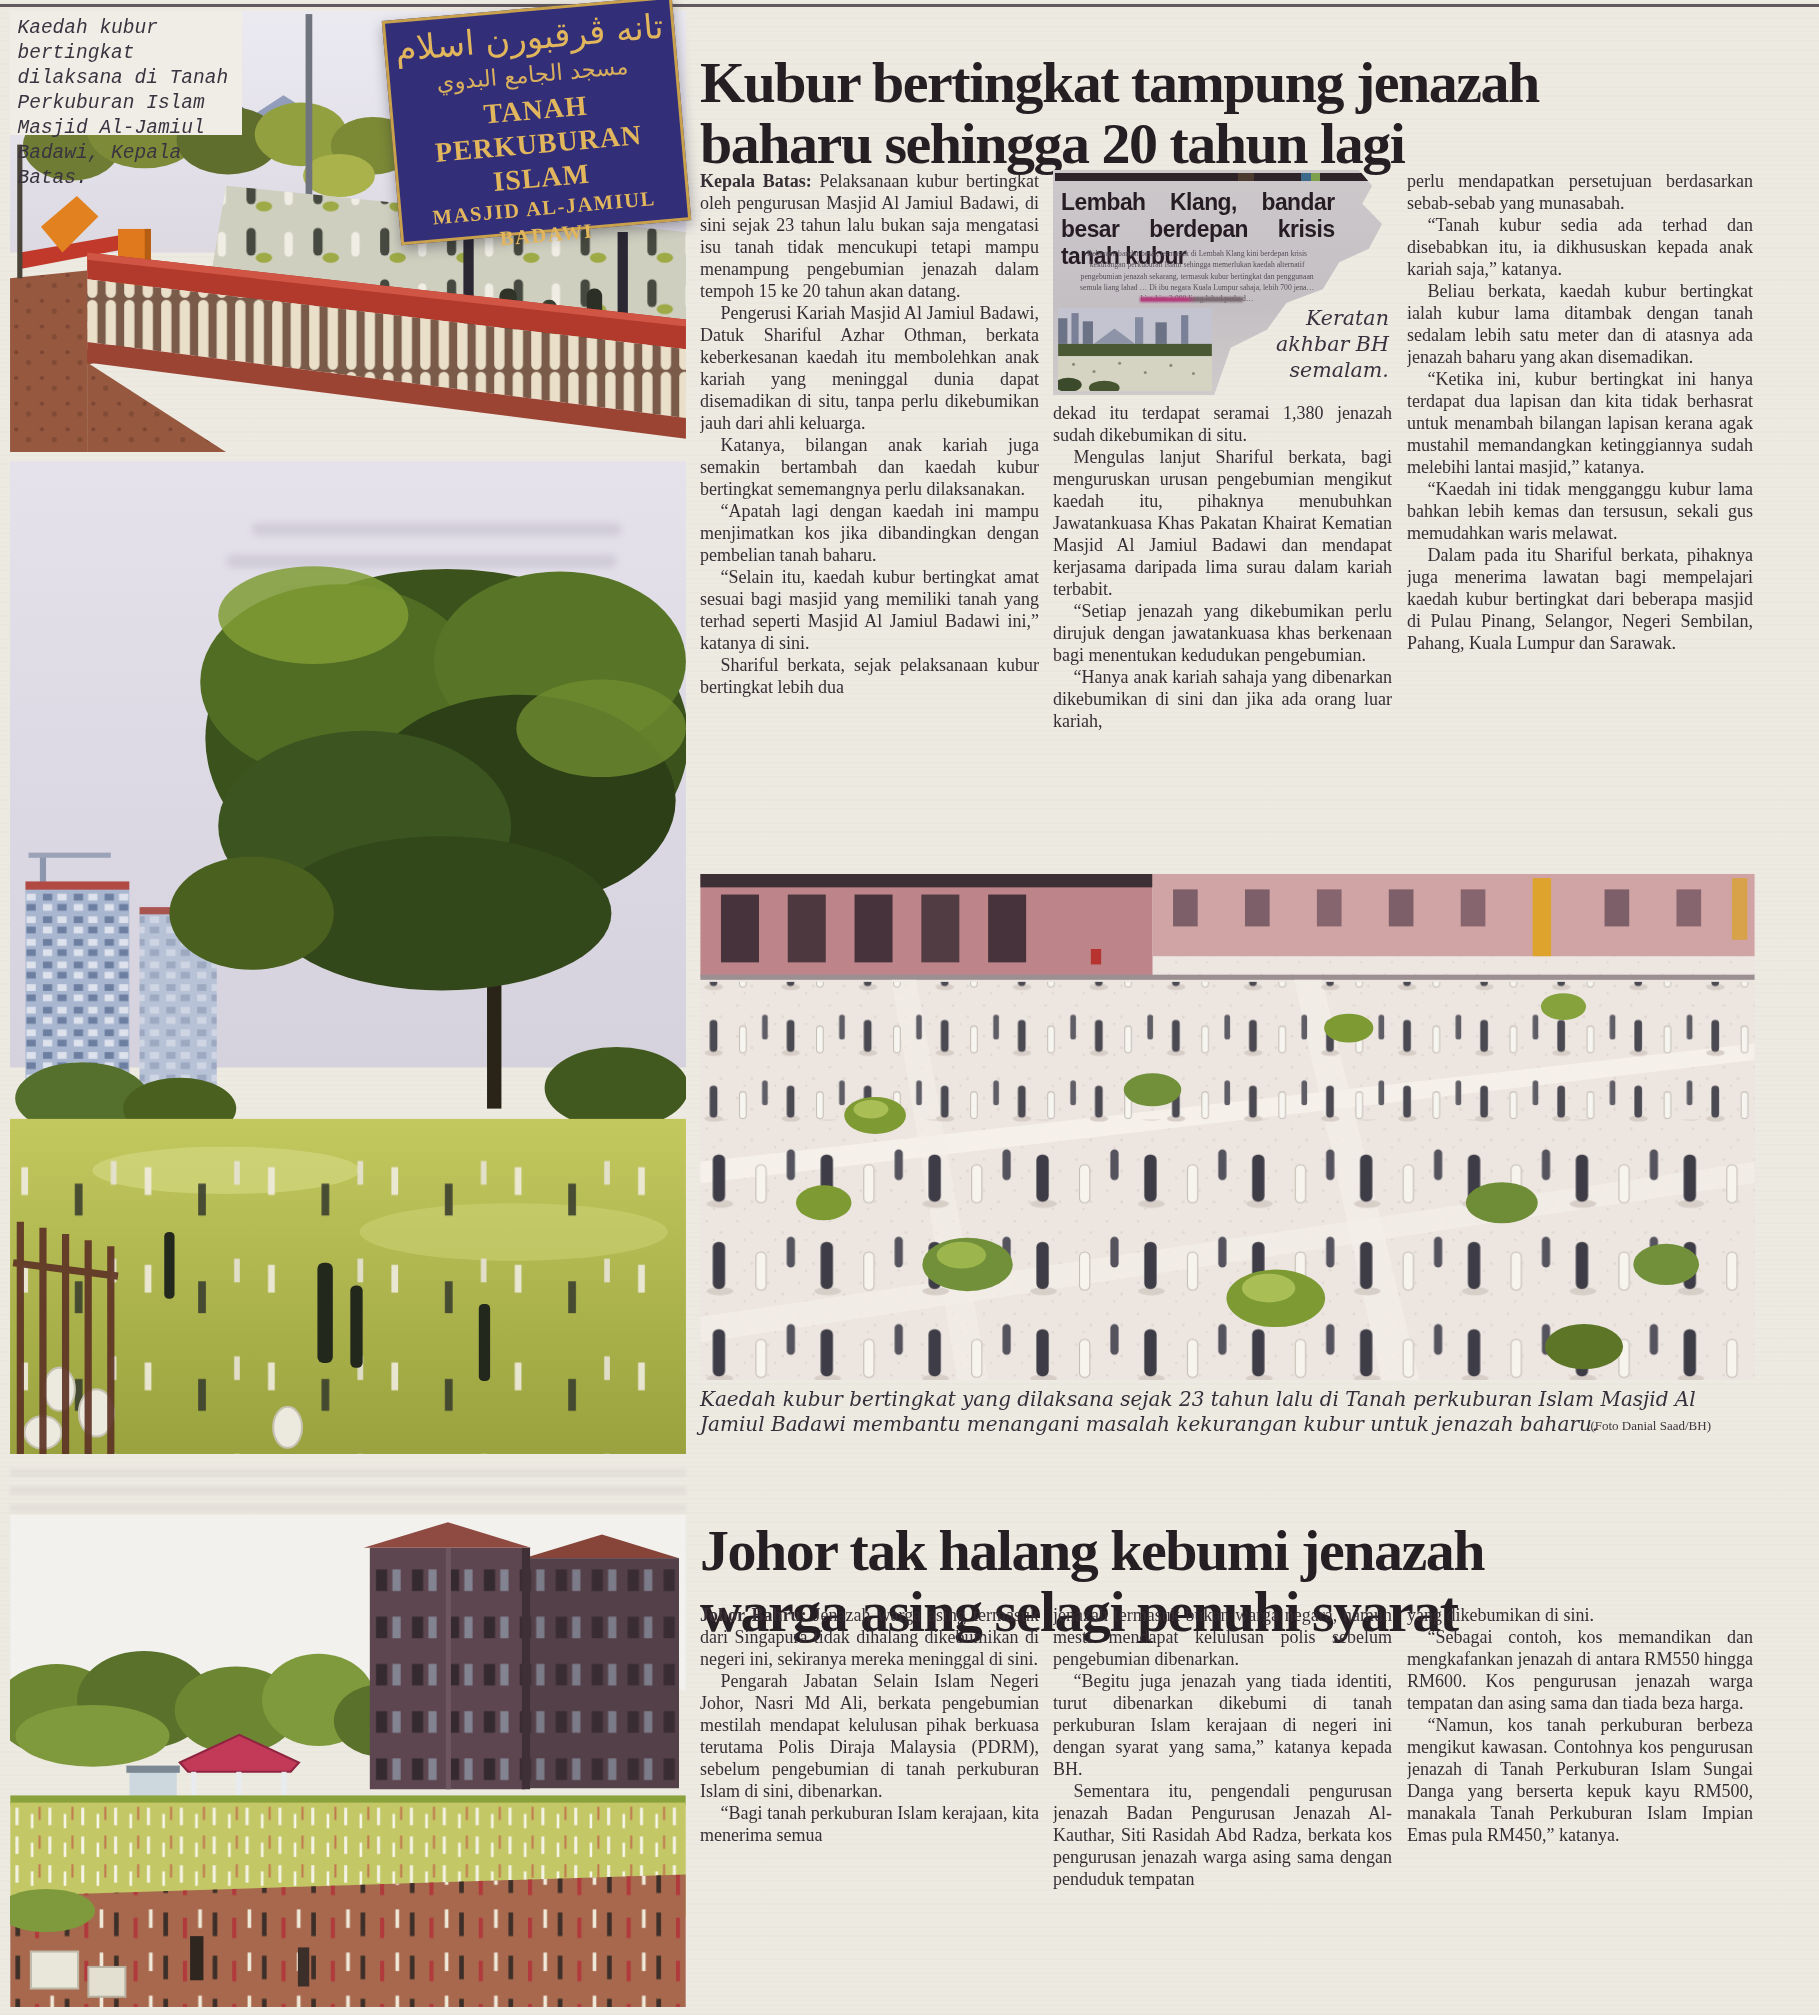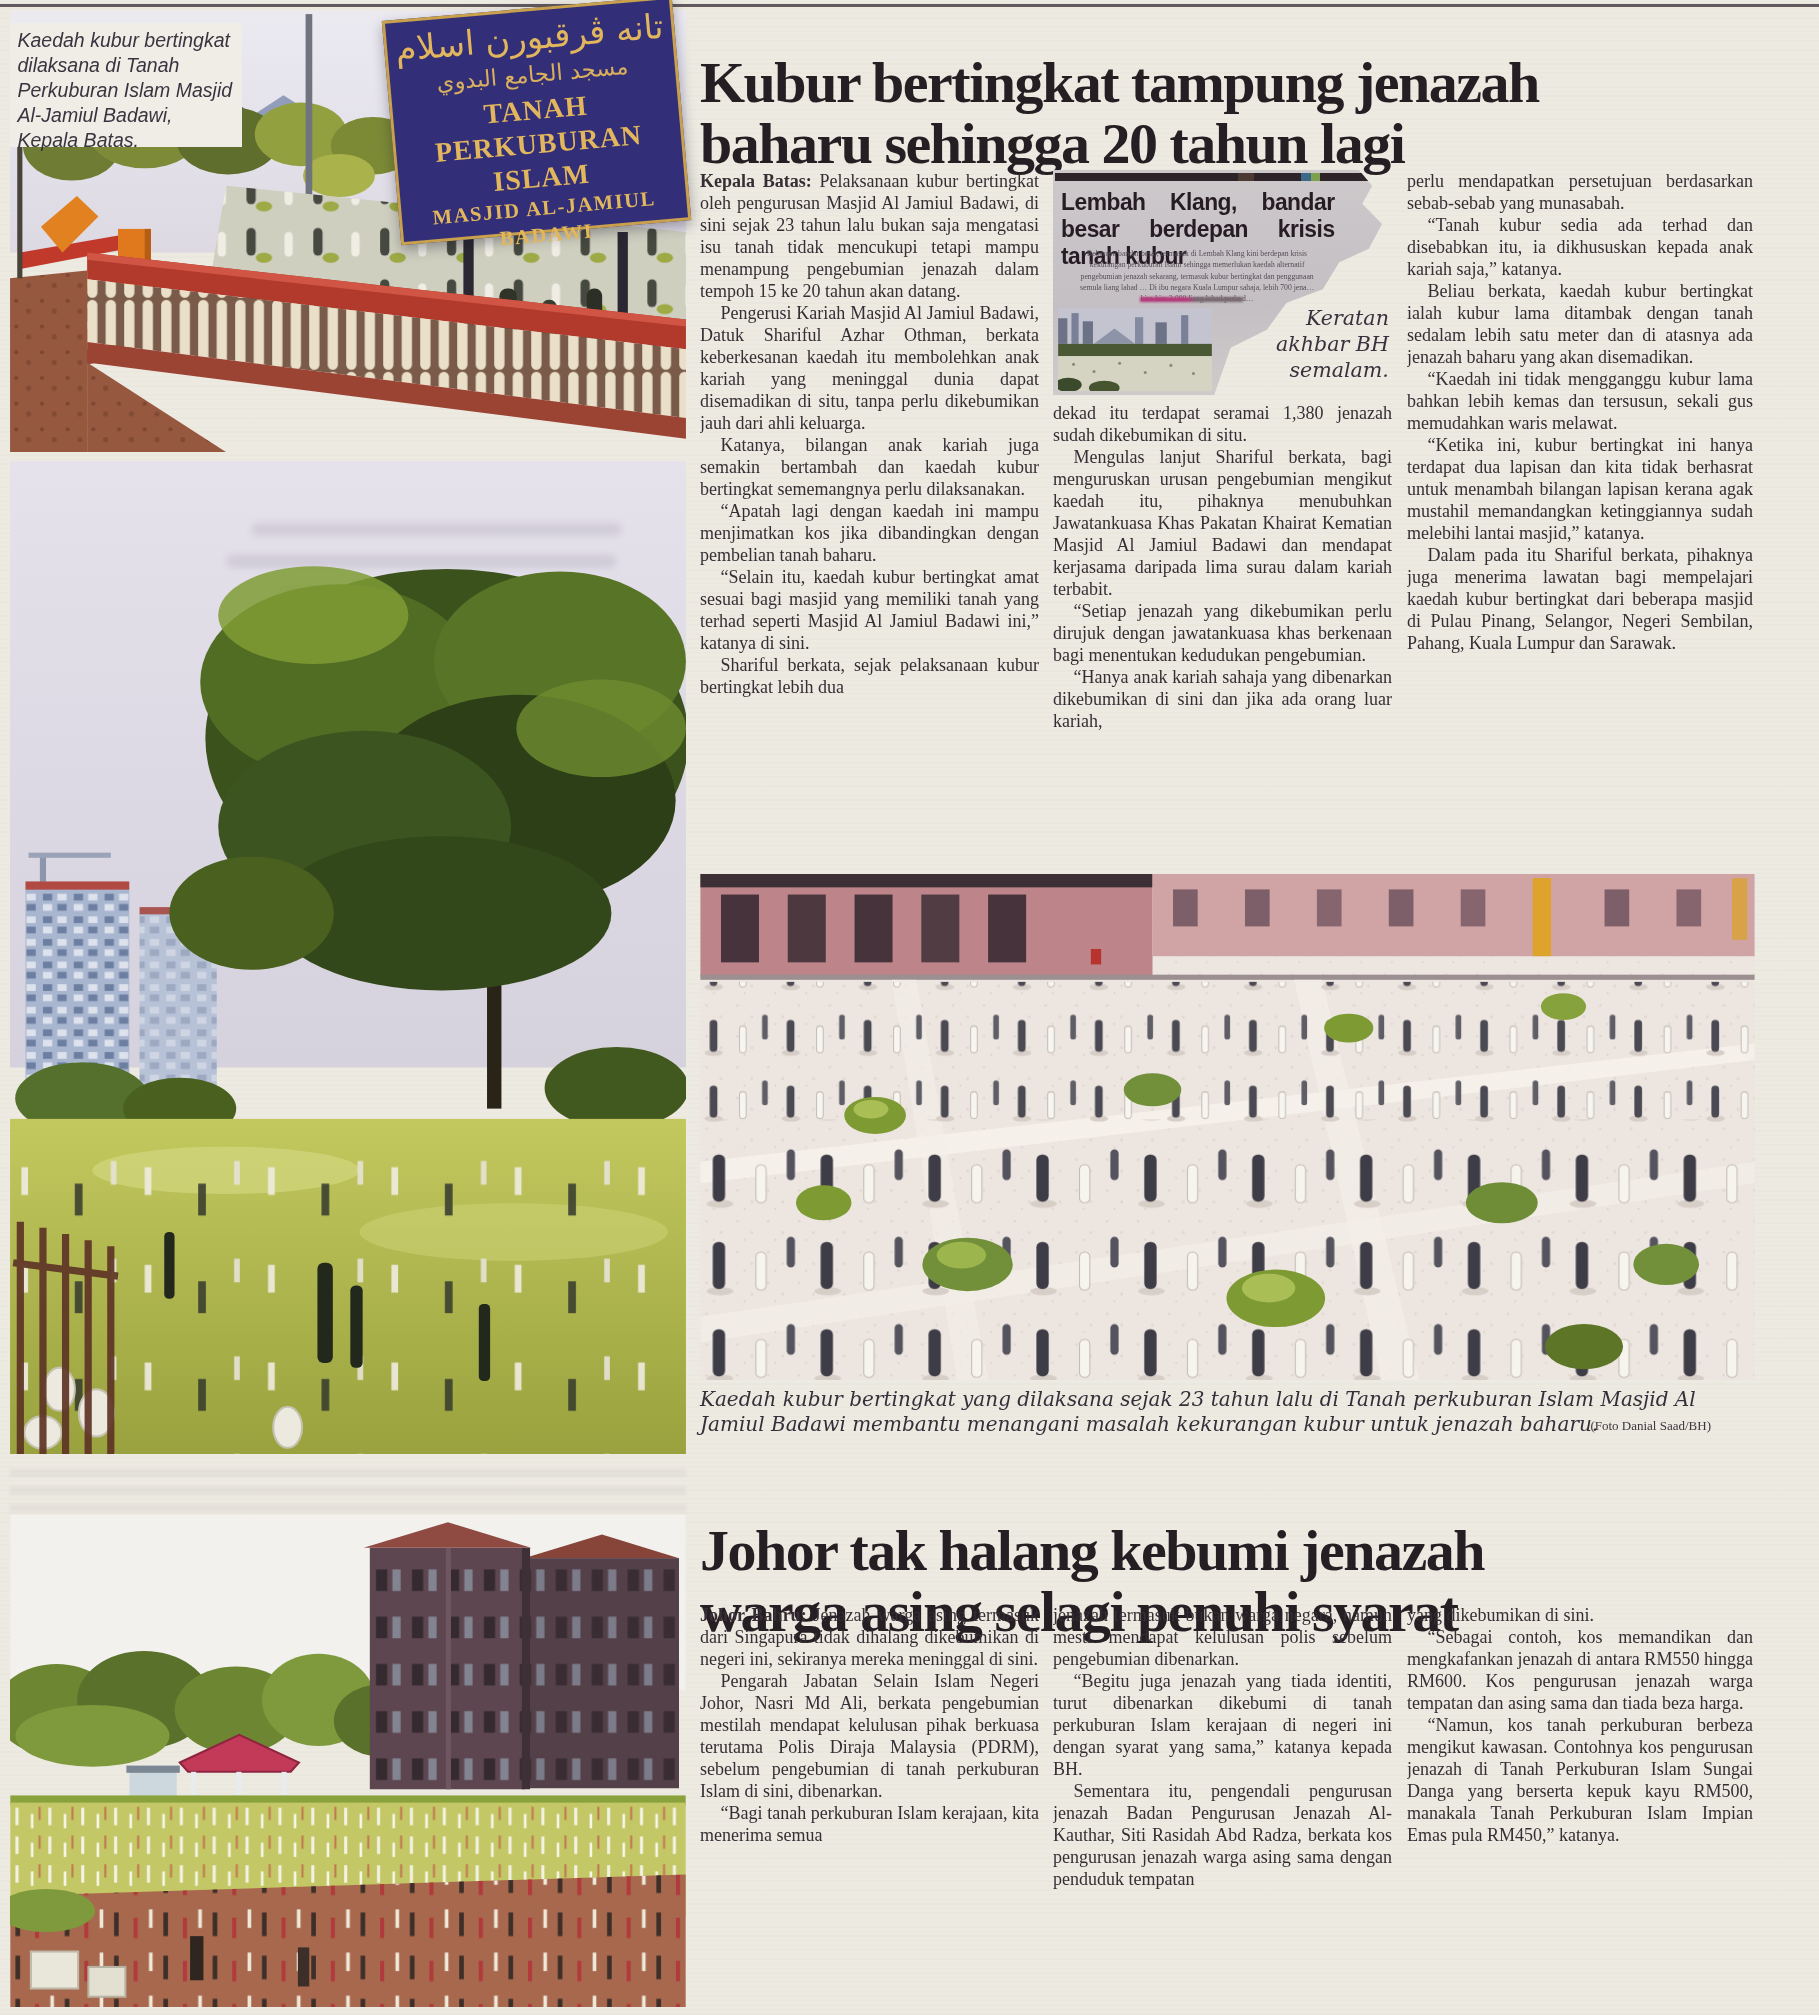--- a/index.html
+++ b/index.html
@@ -10,22 +10,22 @@
 
   
   figure{margin:0;padding:0;position:absolute;}
   figure svg{display:block;}
   .photo-tl{left:10.3px;top:11.3px;width:676px;height:441px;}
   .photo-tall{left:10.3px;top:461px;width:676px;height:993px;}
   .photo-center{left:700px;top:874px;width:1055px;height:506px;}
   .photo-bl{left:10.3px;top:1515px;width:676px;height:492px;}
 
   .tl-caption{position:absolute;left:0;top:0;width:232px;height:124px;background:#f0ede6;
-    font-family:Liberation Sans, sans-serif;font-style:italic;font-size:19.5px;line-height:25px;color:#3a3340;
-    padding:5.1px 9.3px 0 7.2px;box-sizing:border-box;margin-top:12px;}
+    font-family:Liberation Mono, monospace;font-style:italic;font-size:19.5px;line-height:25px;color:#3a3340;
+    padding:5.1px 9.3px 0 7.2px;box-sizing:border-box;}
 
   .signboard{position:absolute;left:381px;top:-3.1px;width:291px;height:225px;background:#322f78;
     border:3.1px solid #c9a14d;box-sizing:border-box;transform:rotate(-5deg);transform-origin:50% 50%;
     text-align:center;color:#e2b65c;box-shadow:0 5.1px 12.3px rgba(20,20,40,.35);}
   .sign-jawi1{font-size:34px;line-height:43px;margin-top:5.1px;font-family:"DejaVu Sans",sans-serif;}
   .sign-jawi2{font-size:22.6px;line-height:30px;font-family:"DejaVu Sans",sans-serif;opacity:.95;}
   .sign-latin1{font-size:28px;line-height:34px;font-weight:bold;letter-spacing:1px;margin-top:4.1px;font-family:"Liberation Serif",serif;}
   .sign-latin2{font-size:20.6px;line-height:27px;font-weight:bold;letter-spacing:1.5px;font-family:"Liberation Serif",serif;}
 
   .bleed-band{position:absolute;left:10.3px;top:1461px;width:676px;height:51px;
@@ -423,22 +423,22 @@
     <p class="noindent">dekad itu terdapat seramai 1,380 jenazah sudah dikebumikan di situ.</p>
     <p>Mengulas lanjut Shariful berkata, bagi menguruskan urusan pengebumian mengikut kaedah itu, pihaknya menubuhkan Jawatankuasa Khas Pakatan Khairat Kematian Masjid Al Jamiul Badawi dan mendapat kerjasama daripada lima surau dalam kariah terbabit.</p>
     <p>“Setiap jenazah yang dikebumikan perlu dirujuk dengan jawatankuasa khas berkenaan bagi menentukan kedudukan pengebumian.</p>
     <p>“Hanya anak kariah sahaja yang dibenarkan dikebumikan di sini dan jika ada orang luar kariah,</p>
   </div>
 
   <div class="col a1 c3">
     <p class="noindent">perlu mendapatkan persetujuan berdasarkan sebab-sebab yang munasabah.</p>
     <p>“Tanah kubur sedia ada terhad dan disebabkan itu, ia dikhususkan kepada anak kariah saja,” katanya.</p>
     <p>Beliau berkata, kaedah kubur bertingkat ialah kubur lama ditambak dengan tanah sedalam lebih satu meter dan di atasnya ada jenazah baharu yang akan disemadikan.</p>
+    <p>“Ketika ini, kubur bertingkat ini hanya terdapat dua lapisan dan kita tidak berhasrat untuk menambah bilangan lapisan kerana agak mustahil memandangkan ketinggiannya sudah melebihi lantai masjid,” katanya.</p>
     <p>“Kaedah ini tidak mengganggu kubur lama bahkan lebih kemas dan tersusun, sekali gus memudahkan waris melawat.</p>
-    <p>“Ketika ini, kubur bertingkat ini hanya terdapat dua lapisan dan kita tidak berhasrat untuk menambah bilangan lapisan kerana agak mustahil memandangkan ketinggiannya sudah melebihi lantai masjid,” katanya.</p>
     <p>Dalam pada itu Shariful berkata, pihaknya juga menerima lawatan bagi mempelajari kaedah kubur bertingkat dari beberapa masjid di Pulau Pinang, Selangor, Negeri Sembilan, Pahang, Kuala Lumpur dan Sarawak.</p>
   </div>
 
   <div class="center-caption">
     <span>Kaedah kubur bertingkat yang dilaksana sejak 23 tahun lalu di Tanah perkuburan Islam Masjid Al Jamiul Badawi membantu menangani masalah kekurangan kubur untuk jenazah baharu.</span>
     <span class="center-credit">(Foto Danial Saad/BH)</span>
   </div>
 
   <h1 class="headline headline-bottom">
     <div>Johor tak halang kebumi jenazah</div>

